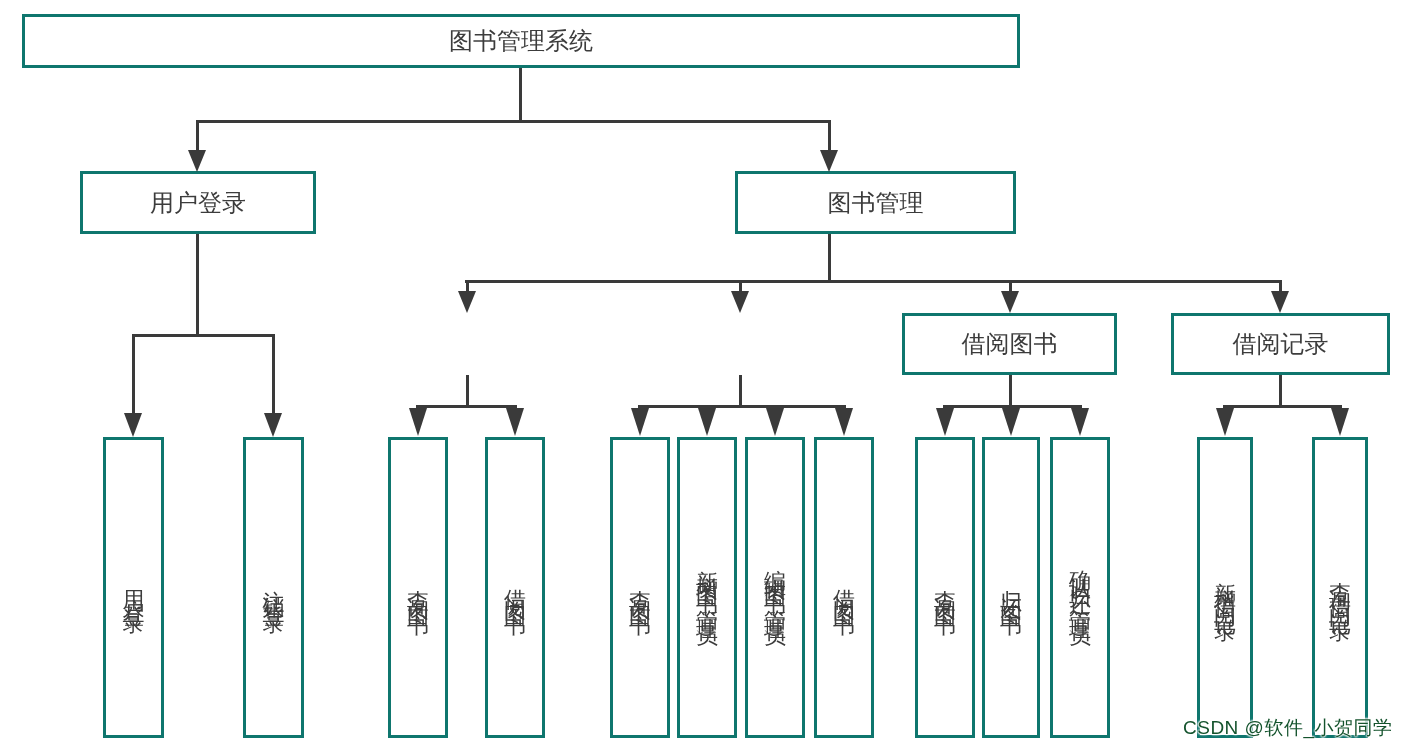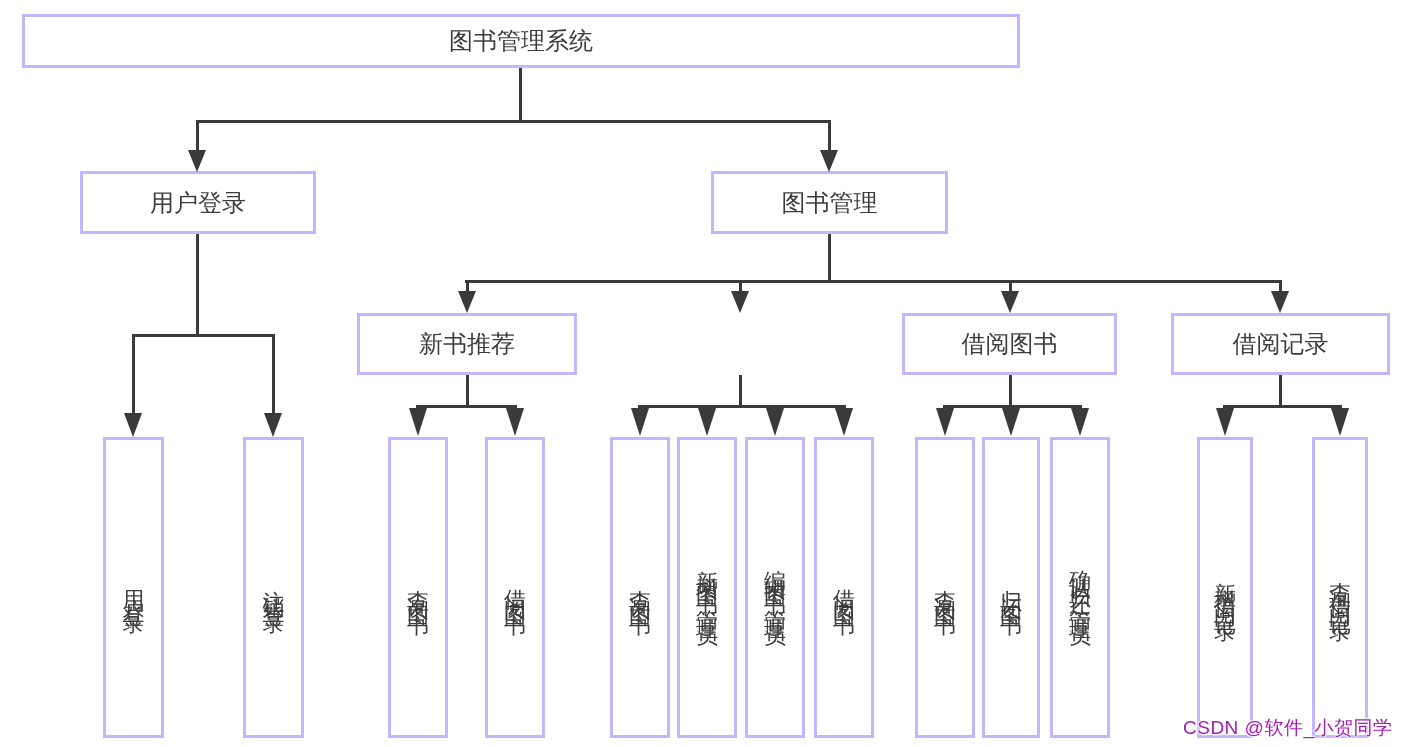--- a/index.html
+++ b/index.html
@@ -1,55 +1,54 @@
 <!DOCTYPE html>
 <html><head>
 <meta charset="utf-8">
 <style>
   html,body{margin:0;padding:0;background:#ffffff;}
   .canvas{
     position:relative;width:1405px;height:747px;background:#ffffff;
     font-family:"Liberation Sans",sans-serif;overflow:hidden;
   }
   .box{
-    position:absolute;box-sizing:border-box;border:3px solid #c4b5fd;background:#ffffff;
+    position:absolute;box-sizing:border-box;border:3px solid #0f766e;background:#ffffff;
     display:flex;align-items:center;justify-content:center;
     color:#3c3c3c;font-size:24px;white-space:nowrap;
   }
   .leaf{
     writing-mode:vertical-rl;text-orientation:mixed;
     font-size:22px;letter-spacing:8px;line-height:1;white-space:normal;
   }
   .hline,.vline{position:absolute;background:#3a3a3a;}
   .hline{height:3px;}
   .vline{width:3px;}
   .arrow{
     position:absolute;width:0;height:0;
     border-left:9px solid transparent;border-right:9px solid transparent;
     border-top:24px solid #3a3a3a;
   }
   .ar22{border-top-width:22px;}
   .ar28{border-top-width:28px;}
   .watermark{
-    position:absolute;left:1183px;top:715px;font-size:19px;color:#a21caf;
+    position:absolute;left:1183px;top:715px;font-size:19px;color:#14532d;
     text-shadow:0 1px 2px #ffffff,0 -1px 2px #ffffff,1px 0 2px #ffffff,-1px 0 2px #ffffff;
     letter-spacing:.5px;z-index:5;
   }
 </style>
 </head>
 <body>
 
 <div class="canvas">
 
   <div class="box" style="left:22px;top:14px;width:998px;height:54px">图书管理系统</div>
 
   <div class="box" style="left:80px;top:171px;width:236px;height:63px">用户登录</div>
-  <div class="box" style="left:711px;top:171px;width:237px;height:63px">图书管理</div>
+  <div class="box" style="left:735px;top:171px;width:281px;height:63px">图书管理</div>
 
-  <div class="box" style="left:357px;top:313px;width:220px;height:62px">新书推荐</div>
   <div class="box" style="left:902px;top:313px;width:215px;height:62px">借阅图书</div>
   <div class="box" style="left:1171px;top:313px;width:219px;height:62px">借阅记录</div>
 
   <div class="box leaf" style="left:103px;top:437px;width:61px;height:301px">用户登录</div>
   <div class="box leaf" style="left:243px;top:437px;width:61px;height:301px">注销登录</div>
 
   <div class="box leaf" style="left:388px;top:437px;width:60px;height:301px">查询图书</div>
   <div class="box leaf" style="left:485px;top:437px;width:60px;height:301px">借阅图书</div>
 
   <div class="box leaf" style="left:610px;top:437px;width:60px;height:301px">查询图书</div>

